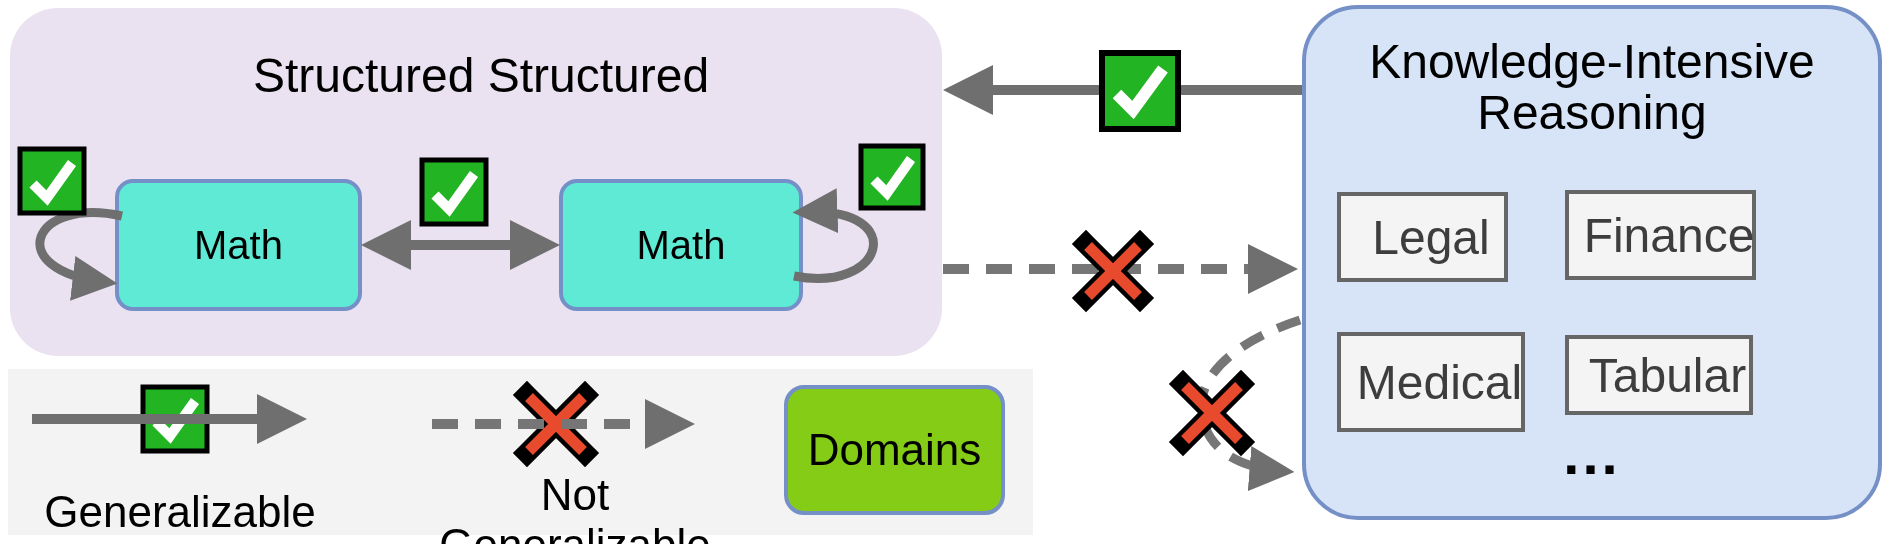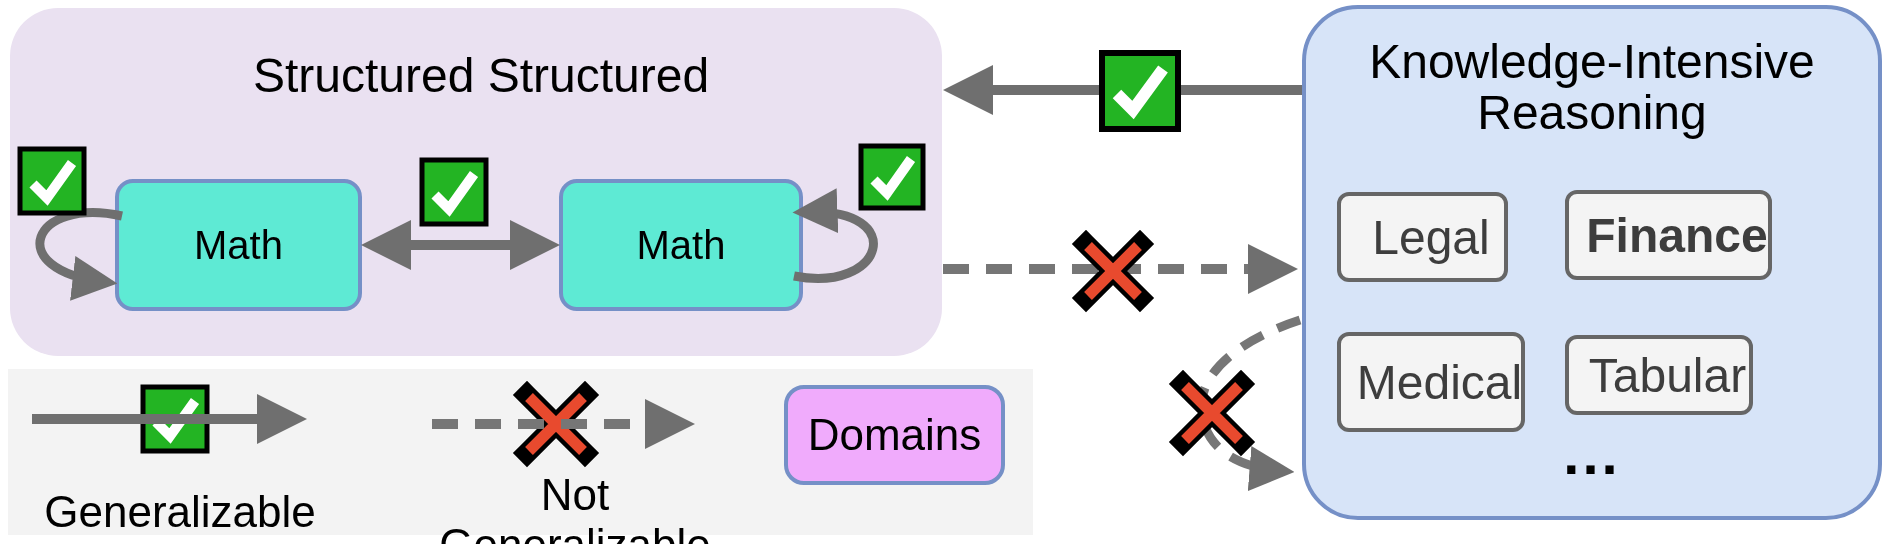--- a/index.html
+++ b/index.html
@@ -10,32 +10,32 @@
   .abs{position:absolute;box-sizing:border-box;}
   .panel-left{left:10px;top:8px;width:932px;height:348px;background:#eae1f1;border-radius:48px;}
   .panel-right{left:1302px;top:5px;width:580px;height:515px;background:#d7e4f8;
     border:4px solid #7590c7;border-radius:56px;}
   .sr-title{left:111px;top:50px;width:740px;text-align:center;font-size:48px;line-height:52px;}
   .ki-title{left:1312px;top:36px;width:560px;text-align:center;font-size:48px;line-height:51px;}
   .node{background:#5eead4;border:4px solid #7590c7;border-radius:18px;
     display:flex;align-items:center;justify-content:center;font-size:40px;}
   .node-math{left:115px;top:179px;width:247px;height:132px;}
   .node-code{left:559px;top:179px;width:244px;height:132px;}
-  .chip{background:#f4f4f4;border:4px solid #666666;border-radius:12px;color:#3d3d3d;
+  .chip{background:#f4f4f4;border:4px solid #666666;border-radius:0;color:#3d3d3d;
     display:flex;align-items:center;justify-content:center;font-size:48px;padding-left:17px;}
   .chip-legal{left:1337px;top:192px;width:171px;height:90px;}
-  .chip-finance{left:1565px;top:190px;width:207px;height:90px;font-weight:bold;}
+  .chip-finance{left:1565px;top:190px;width:191px;height:90px;}
   .chip-medical{left:1337px;top:332px;width:188px;height:100px;}
   .chip-tabular{left:1565px;top:335px;width:188px;height:80px;}
   .dots{left:1302px;top:420px;width:580px;text-align:center;font-size:58px;font-weight:bold;letter-spacing:3px;}
   .legend{left:8px;top:369px;width:1025px;height:166px;background:#f3f3f3;}
   .legend-label{top:470px;width:310px;text-align:center;font-size:44px;}
   .legend-label-gen{left:25px;margin-top:17px;}
   .legend-label-notgen{left:420px;}
-  .domains-box{left:784px;top:385px;width:221px;height:100px;background:#f0abfc;
+  .domains-box{left:784px;top:385px;width:221px;height:130px;background:#84cc16;
     border:4px solid #7590c7;border-radius:20px;display:flex;align-items:center;justify-content:center;font-size:44px;}
   svg.overlay{position:absolute;left:0;top:0;width:1896px;height:544px;pointer-events:none;}
 </style>
 </head>
 <body>
 
 <div class="canvas">
 
   <div class="abs panel-left"></div>
   <div class="abs sr-title">Structured Structured</div>

